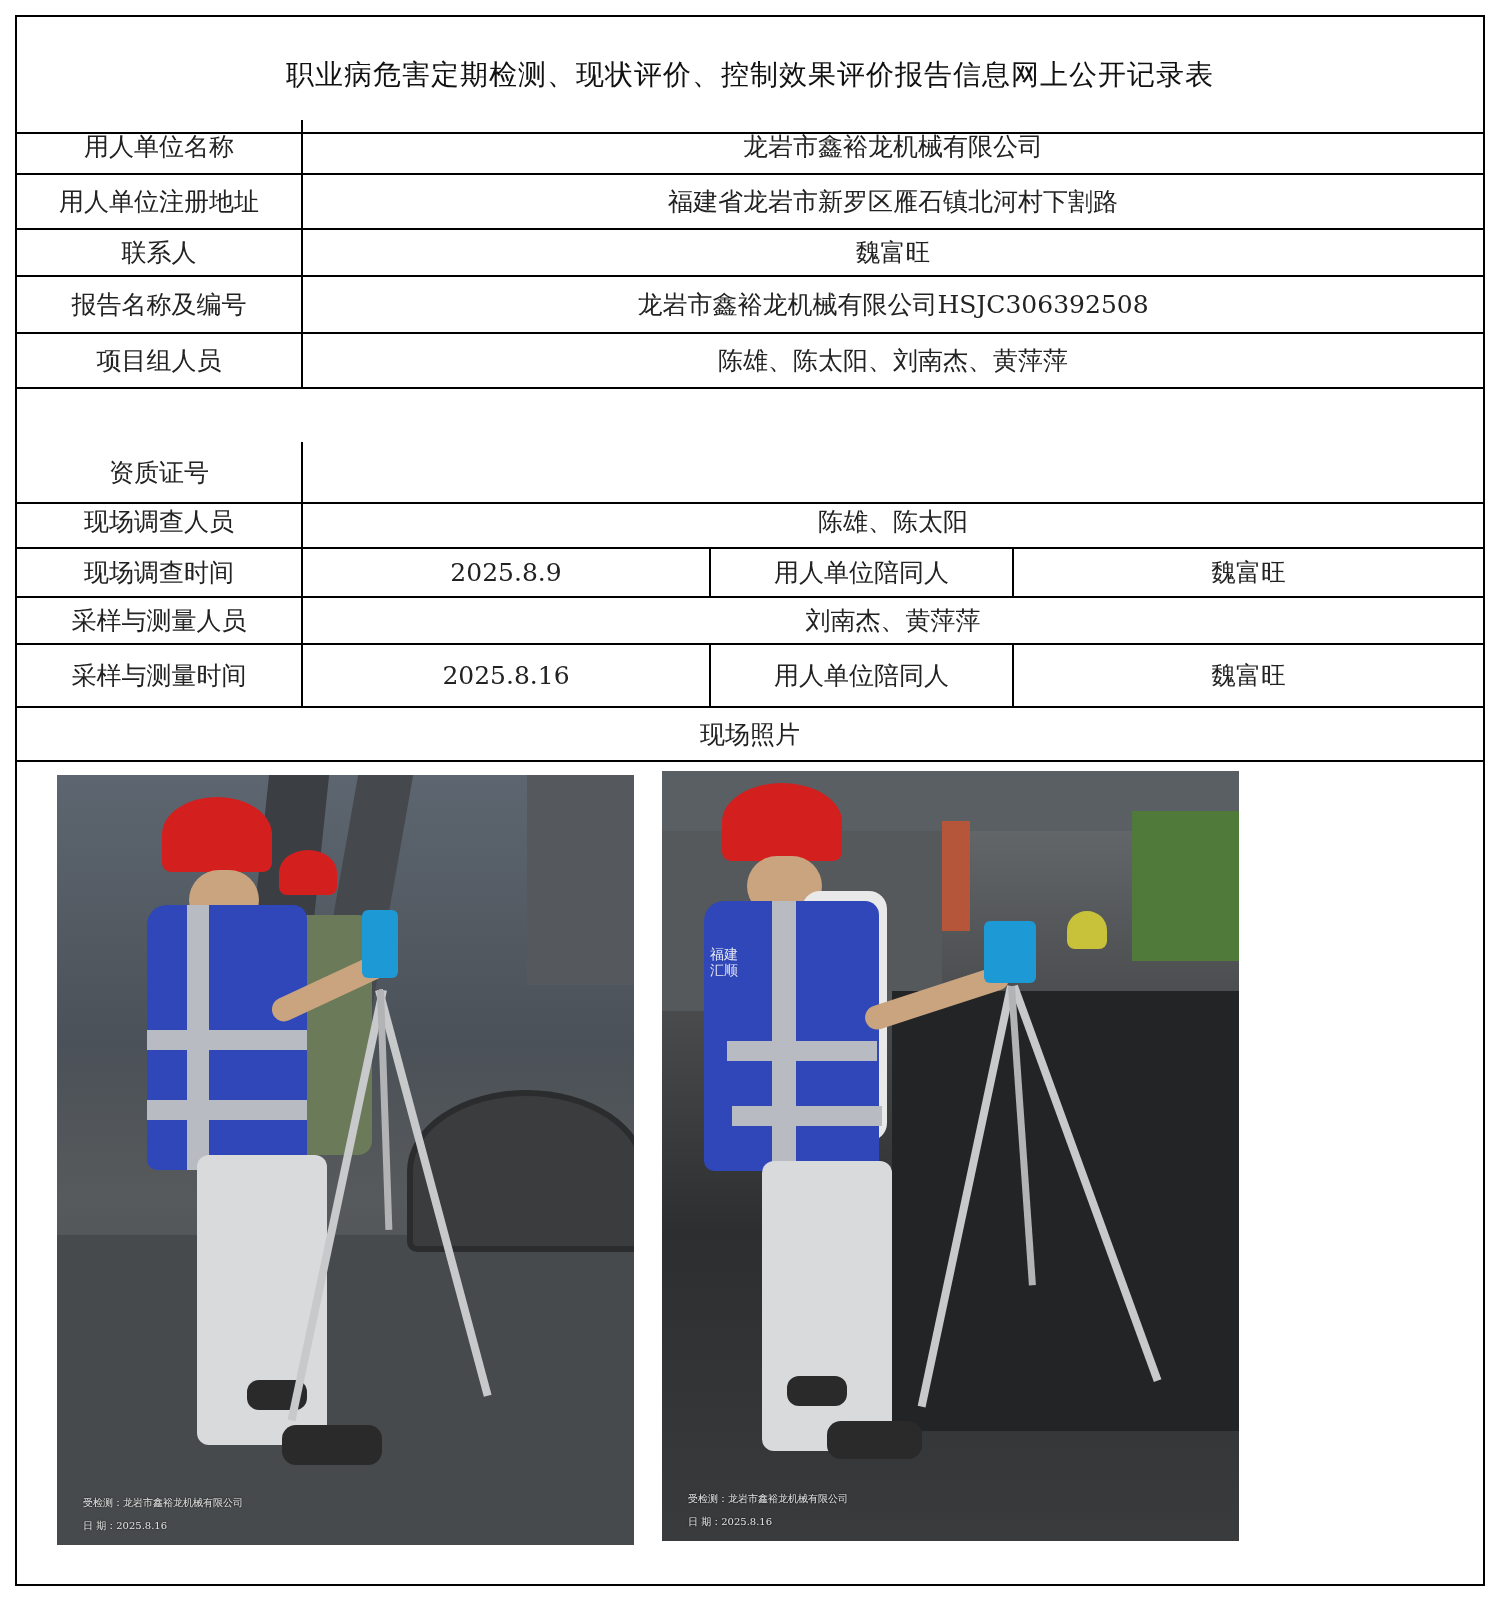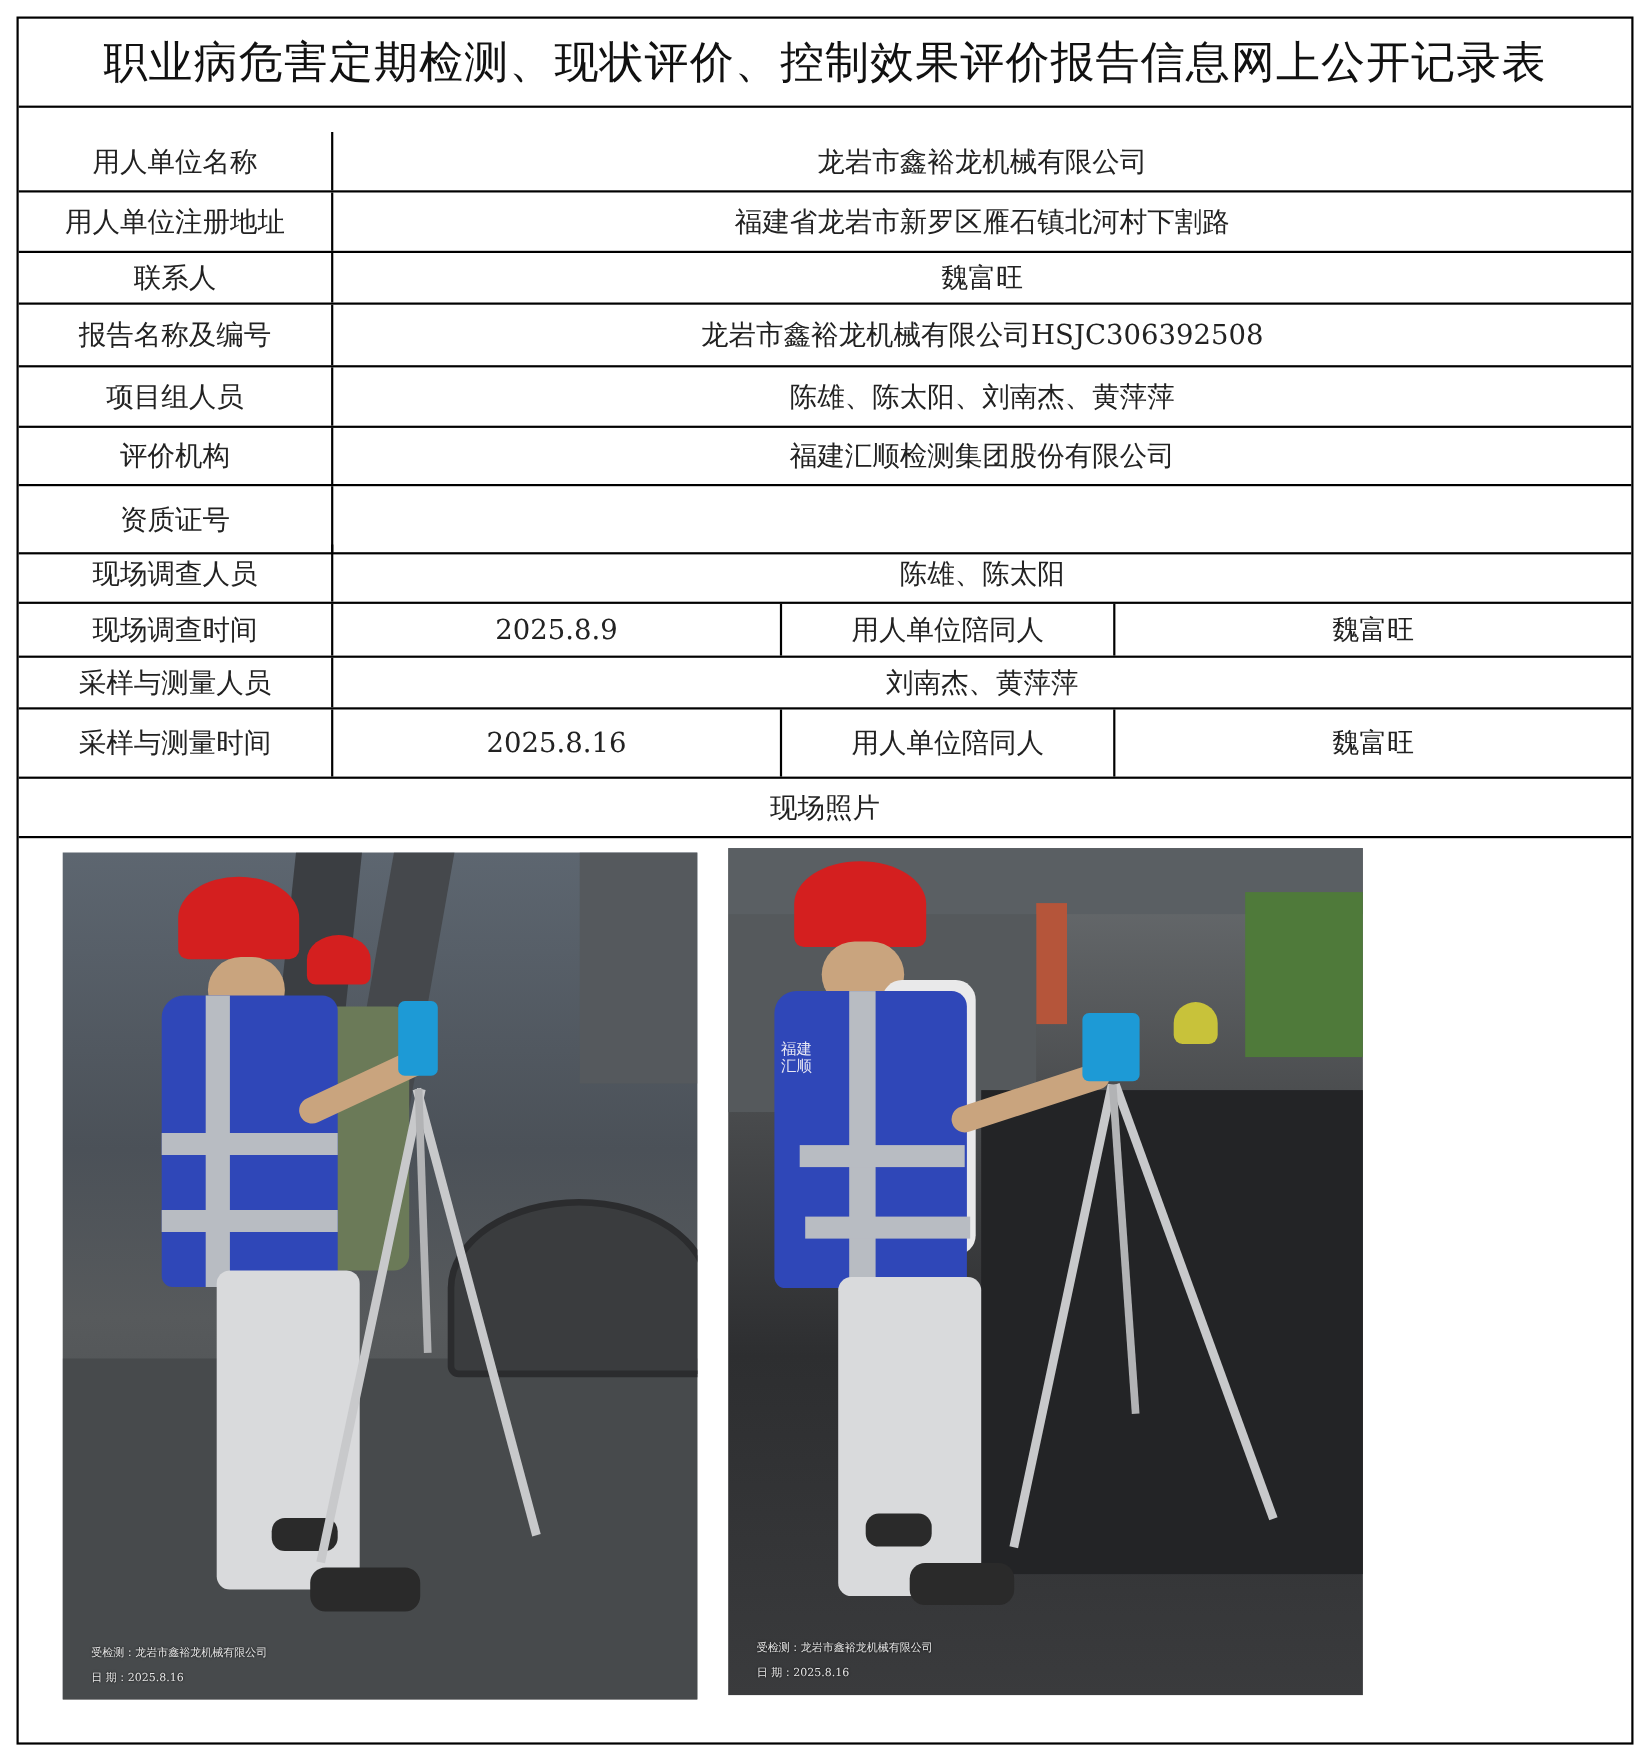--- a/index.html
+++ b/index.html
@@ -1,22 +1,22 @@
 <!DOCTYPE html>
 <html><head>
 <meta charset="utf-8">
 <style>
   html, body { margin:0; padding:0; background:#ffffff; }
   body { width:1502px; height:1604px; position:relative; overflow:hidden;
          font-family:"DejaVu Serif","Liberation Serif",serif; color:#111; }
   .sheet { position:absolute; left:15px; top:15px; width:1470px; height:1571px;
            border:2px solid #000; box-sizing:border-box; }
-  .title { position:absolute; left:0; top:0; width:100%; height:81px;
+  .title { position:absolute; left:0; top:0; width:100%; height:117px;
            display:flex; align-items:center; justify-content:center;
-           font-size:40px; letter-spacing:1px; color:#111; border-bottom:2px solid #000; box-sizing:border-box; }
+           font-size:28px; letter-spacing:1px; color:#111; border-bottom:2px solid #000; box-sizing:border-box; }
   .row { position:absolute; left:0; width:100%; border-bottom:2px solid #000; box-sizing:border-box; display:flex; }
   .cell { display:flex; align-items:center; justify-content:center; font-size:25px; color:#222;
           box-sizing:border-box; height:100%; }
   .lbl { width:286px; border-right:2px solid #000; }
   .val { flex:1; }
   .c2 { width:408px; border-right:2px solid #000; }
   .c3 { width:303px; border-right:2px solid #000; }
   .c4 { flex:1; }
   .photos { position:absolute; left:0; top:745px; width:100%; height:824px; }
   .photo { position:absolute; overflow:hidden; }
@@ -46,24 +46,20 @@
     <div class="cell lbl">联系人</div>
     <div class="cell val">魏富旺</div>
   </div>
   <div class="row" style="top:260px;height:57px;">
     <div class="cell lbl">报告名称及编号</div>
     <div class="cell val">龙岩市鑫裕龙机械有限公司HSJC306392508</div>
   </div>
   <div class="row" style="top:317px;height:55px;">
     <div class="cell lbl">项目组人员</div>
     <div class="cell val">陈雄、陈太阳、刘南杰、黄萍萍</div>
-  </div>
-  <div class="row" style="top:372px;height:53px;">
-    <div class="cell lbl">评价机构</div>
-    <div class="cell val">福建汇顺检测集团股份有限公司</div>
   </div>
   <div class="row" style="top:425px;height:62px;">
     <div class="cell lbl">资质证号</div>
   </div>
   <div class="row" style="top:478px;height:54px;">
     <div class="cell lbl">现场调查人员</div>
     <div class="cell val">陈雄、陈太阳</div>
   </div>
 
   <div class="row" style="top:532px;height:49px;text-align:center;">

